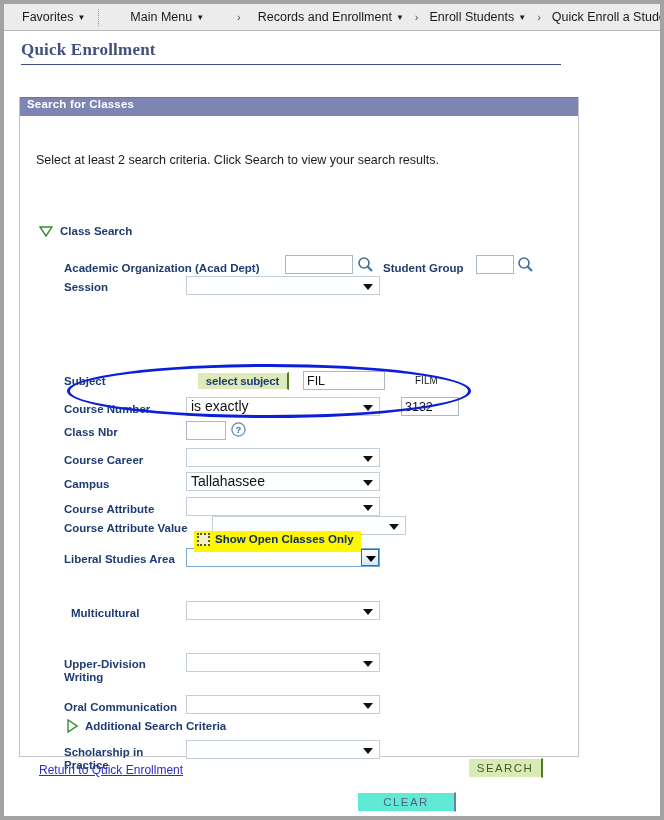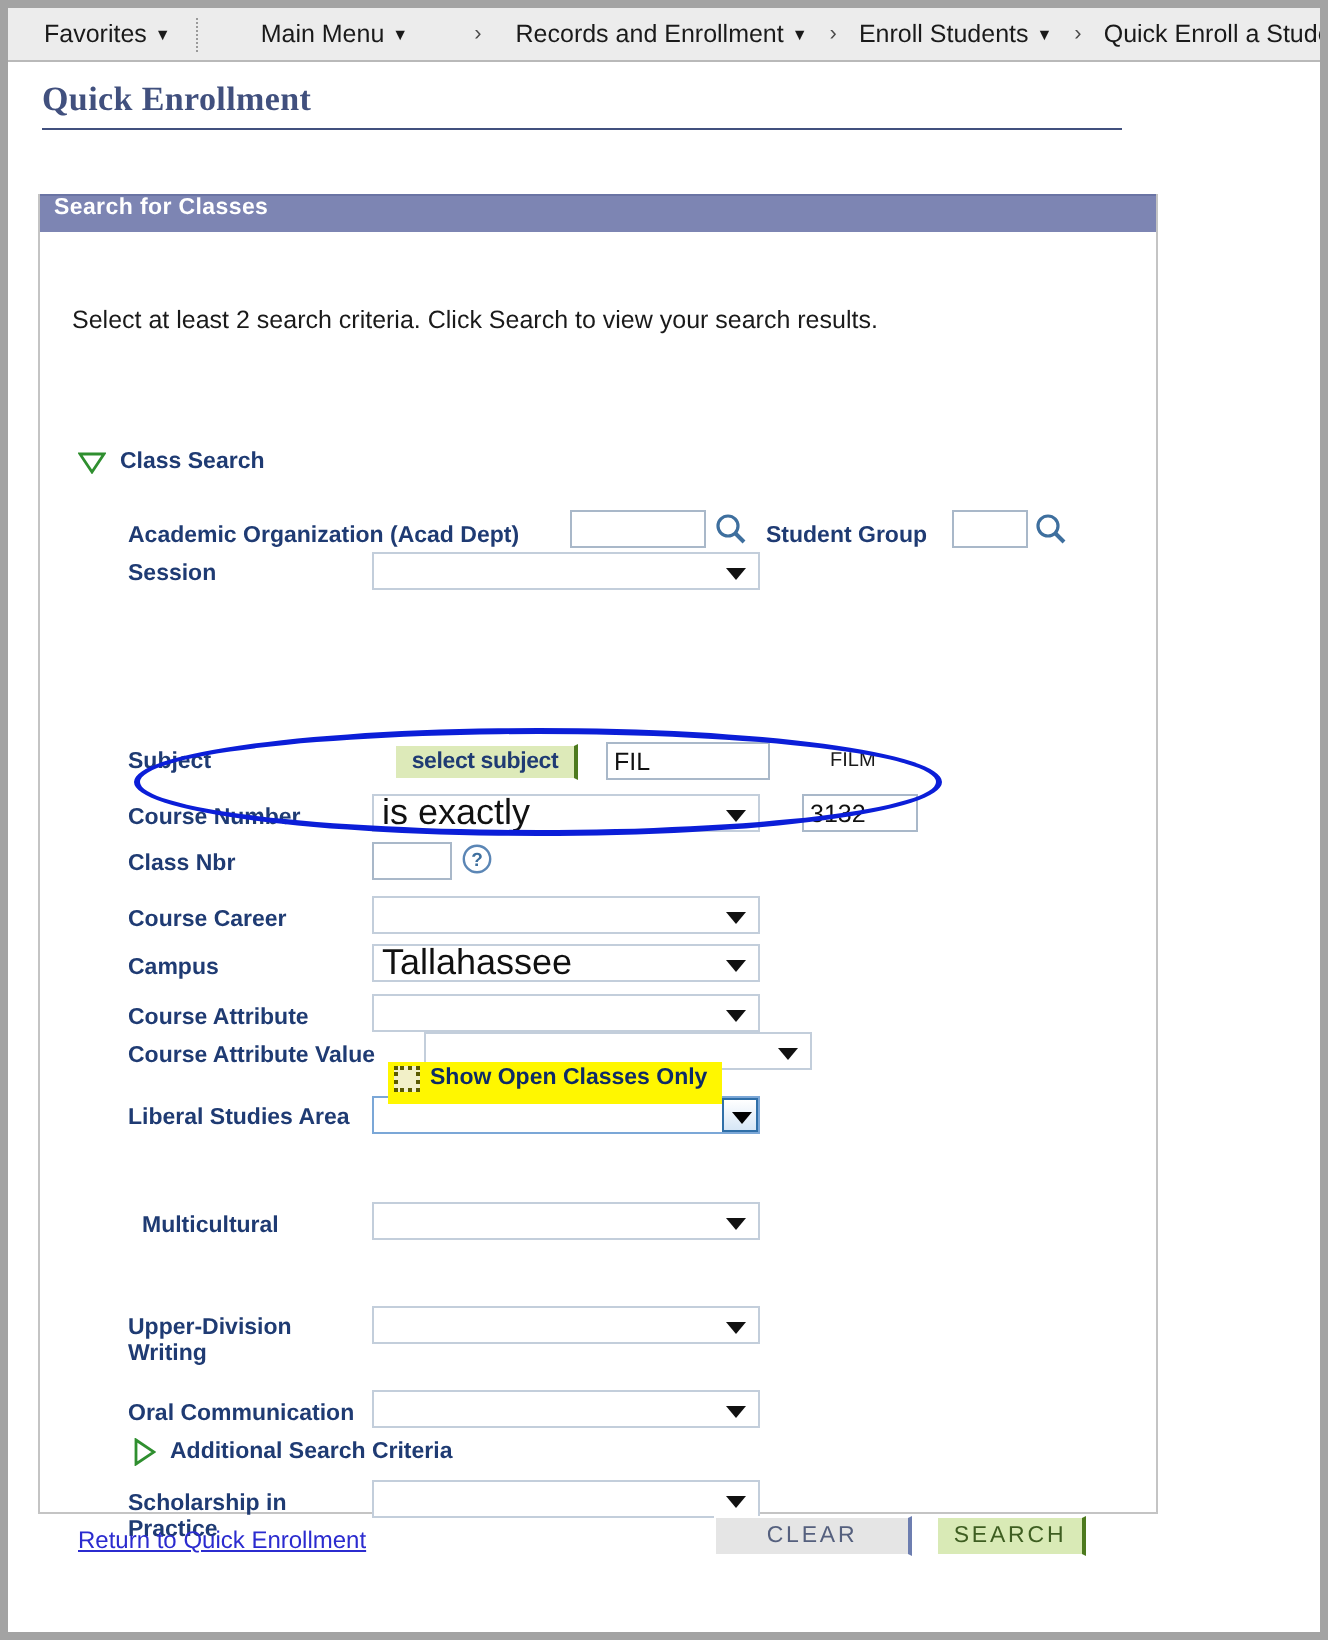--- a/index.html
+++ b/index.html
@@ -166,21 +166,21 @@
     height: 19px;
     line-height: 17px;
     outline: none;
   }
   .selbox {
     position: absolute;
     box-sizing: border-box;
     border: 1px solid #c3cedb;
     background: #ffffff;
     height: 19px;
-    font-size: 18px;
+    font-size: 14px;
     color: #111111;
     padding-left: 4px;
     line-height: 17px;
     display: flex;
     align-items: center;
   }
   .selbox .arrow {
     position: absolute;
     right: 6px; top: 7px;
     width: 0; height: 0;
@@ -295,23 +295,23 @@
     box-sizing: border-box;
     height: 20px;
     font-size: 11.5px;
     letter-spacing: 1.4px;
     color: #3a3a3a;
     display: flex;
     align-items: center;
     justify-content: center;
   }
   #clear-btn {
-    left: 337px; top: 661px;
+    left: 337px; top: 695px;
     width: 99px;
-    background: #e5e5e5;
+    background: #5eead4;
     border: 1px solid #ffffff;
     border-right: 2px solid #6d7eb0;
     color: #55607e;
     justify-content: center;
   }
   #search-btn {
     left: 448px; top: 661px;
     width: 75px;
     background: #d9eab6;
     border: 1px solid #ffffff;

